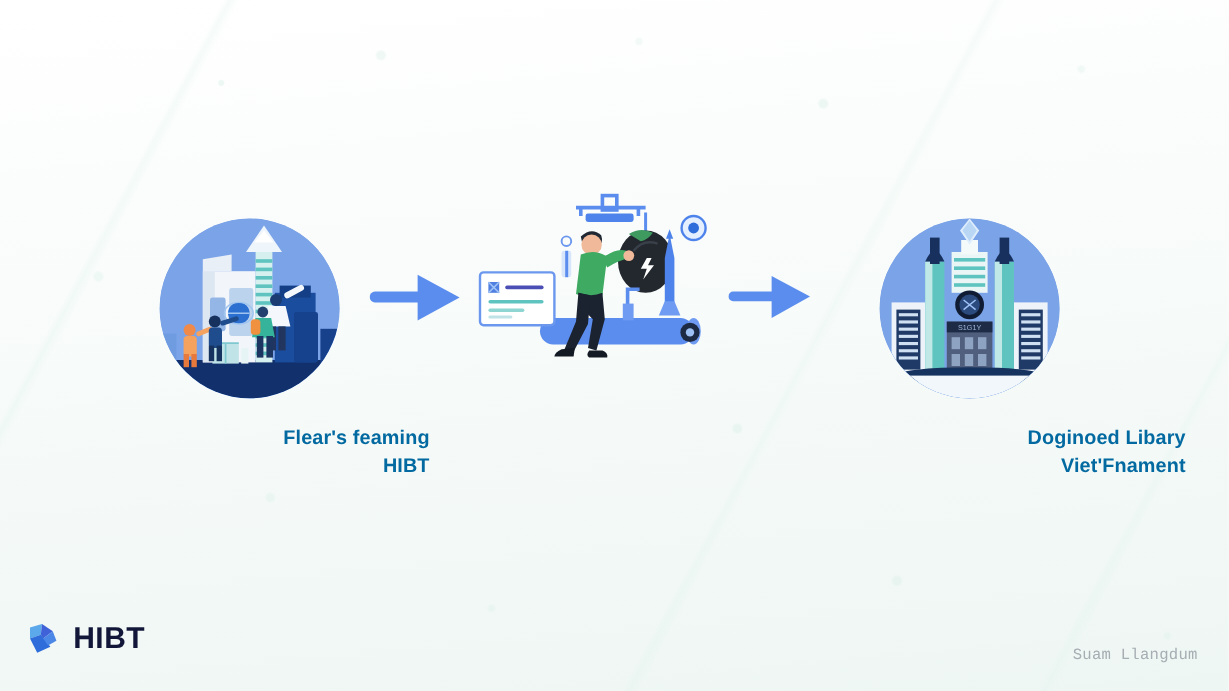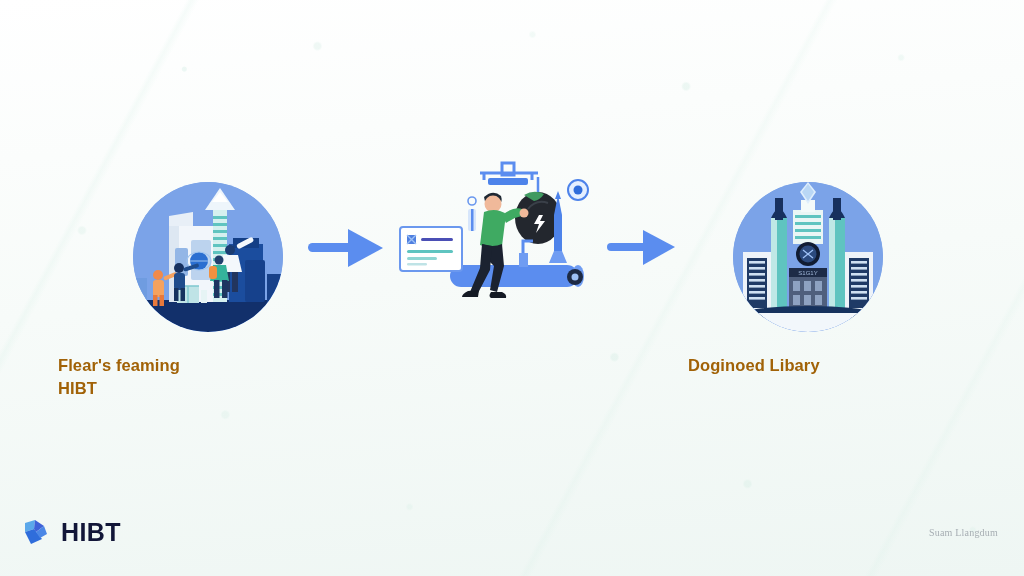--- a/index.html
+++ b/index.html
@@ -34,44 +34,44 @@
   }
   .stage{position:absolute;inset:0;}
 
   
   .circle-node{position:absolute;width:150px;height:150px;border-radius:50%;overflow:hidden;}
   .circle-node.left{left:133px;top:182px;background:#7ba3e8;}
   .circle-node.right{left:733px;top:182px;background:#7ba3e8;}
 
   
   .node-label{
-    position:absolute;width:300px;text-align:left;
-    color:#a16207;font-weight:bold;font-size:16.5px;line-height:23px;
+    position:absolute;width:300px;text-align:right;
+    color:#0369a1;font-weight:bold;font-size:16.5px;line-height:23px;
     letter-spacing:.1px;
   }
   .node-label.left{left:58px;top:354px;}
   .node-label.right{left:688px;top:354px;}
 
   
   .arrow{position:absolute;}
   .arrow.a1{left:308px;top:225px;}
   .arrow.a2{left:607px;top:227px;}
 
   
   .center-art{position:absolute;left:392px;top:155px;width:220px;height:165px;}
 
   
   .brand{position:absolute;left:22px;top:517px;display:flex;align-items:center;gap:9px;}
   .brand-mark{width:30px;height:30px;}
   .brand-name{font-size:25px;font-weight:bold;color:#121638;letter-spacing:.4px;}
 
   .footer-note{
-    position:absolute;right:26px;top:527px;
-    font-size:10px;color:#9aa1a8;letter-spacing:.2px;
-    filter:blur(.45px);opacity:.85;font-family:Liberation Serif, serif;
+    position:absolute;right:26px;top:538px;
+    font-size:13px;color:#9aa1a8;letter-spacing:.2px;
+    filter:blur(.45px);opacity:.85;font-family:Liberation Mono, monospace;
   }
 </style>
 </head>
 <body>
 
 <div class="bg-texture"></div>
 
 <div class="stage">
 
   <div class="circle-node left">
@@ -318,20 +318,21 @@
         </g>
 
         <ellipse cx="75" cy="131" rx="62" ry="7" fill="#16325e"></ellipse>
         <rect x="0" y="131" width="150" height="19" fill="#f2f7fb"></rect>
       </g>
     </svg>
   </div>
 
   <div class="node-label right">
     <div>Doginoed Libary</div>
+    <div>Viet'Fnament</div>
   </div>
 
   <div class="brand">
     <svg class="brand-mark" viewBox="0 0 30 30">
       <path d="M3 6 L13 3 L12 12 L3 15 Z" fill="#5ba8ea"></path>
       <path d="M13 3 L22 9 L14 15 L12 12 Z" fill="#3f62d8"></path>
       <path d="M3 15 L12 12 L20 22 L9 27 Z" fill="#2f6ddb"></path>
       <path d="M14 15 L22 9 L25 17 L18 21 Z" fill="#4b87e6"></path>
     </svg>
     <span class="brand-name">HIBT</span>

